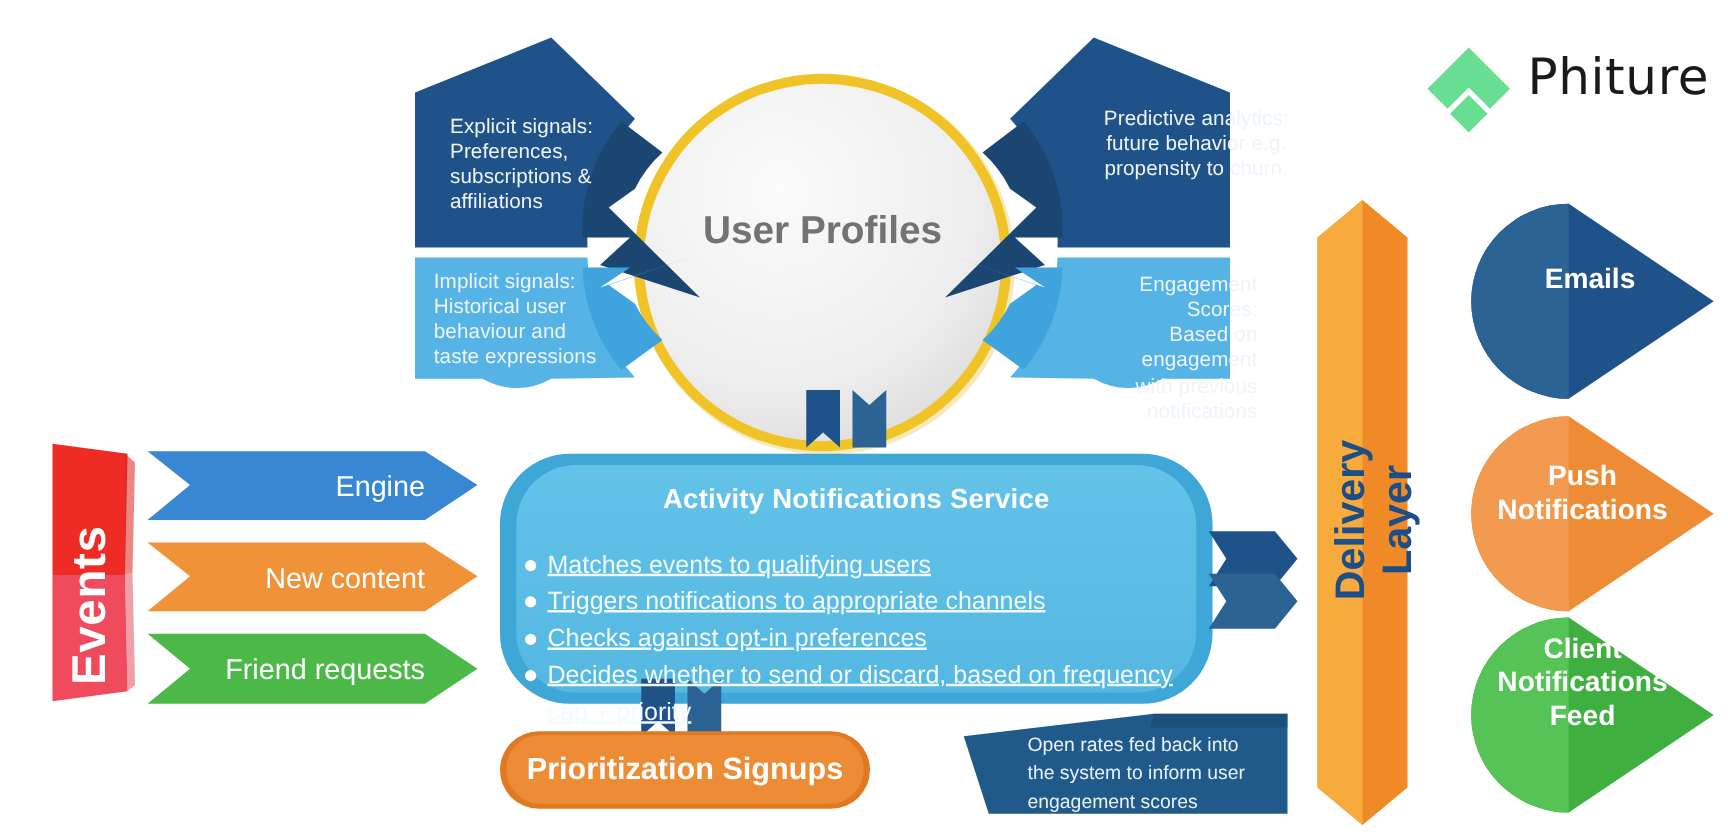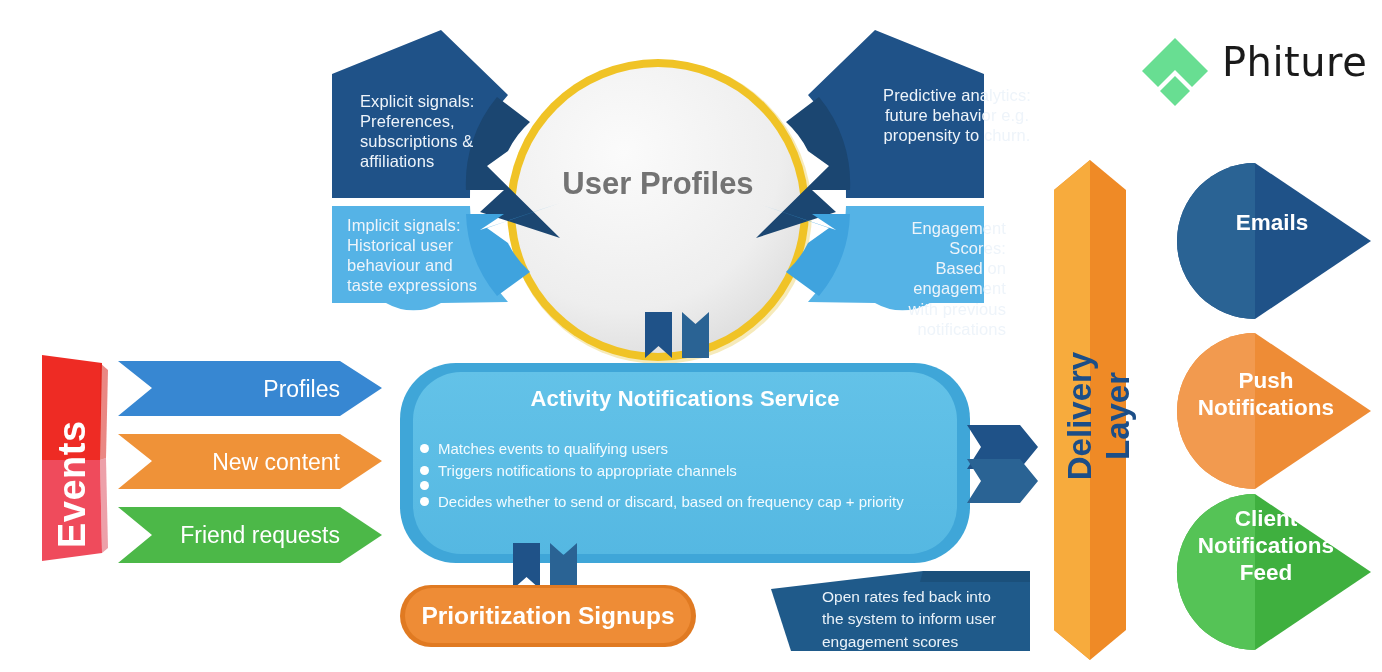--- a/index.html
+++ b/index.html
@@ -49,22 +49,23 @@
     width: 570px;
     text-align: center;
     font-size: 22px;
     font-weight: bold;
     color: #ffffff;
     letter-spacing: .2px;
   }
   .bullets {
     position: absolute;
     color: #f2fbff;
-    font-size: 15px;
+    font-size: 20px;
     line-height: 1.47;
+    text-decoration: underline;
   }
   .bullets .b-row {
     display: flex;
     align-items: baseline;
   }
   .bullets .dot {
     display: inline-block;
     width: 9px;
     height: 9px;
     border-radius: 50%;
@@ -282,37 +283,38 @@
   <div class="txt quad-txt" style="left:865px; top:218px; width:141px; text-align:right;">Engagement Scores:
 Based on engagement
 with previous
 notifications</div>
 
   <div class="center-title" style="left:508px; top:166px;">User
 Profiles</div>
 
   <div class="events-word" style="left:51px; top:548px;">Events</div>
 
-  <div class="event-label" style="left:140px; top:376px; width:200px;">Profiles</div>
+  <div class="event-label" style="left:140px; top:376px; width:200px;">Engine</div>
   <div class="event-label" style="left:140px; top:449px; width:200px;">New content</div>
   <div class="event-label" style="left:100px; top:522px; width:240px;">Friend requests</div>
 
   <div class="service-title" style="left:400px; top:386px;">Activity Notifications Service</div>
 
   <div class="bullets" id="svc-bullets" style="left:420px; top:438px; width:540px;">
       <div class="b-row">
         <span class="dot"></span>
         <span>Matches events to qualifying users</span>
       </div>
       <div class="b-row">
         <span class="dot"></span>
         <span>Triggers notifications to appropriate channels</span>
       </div>
       <div class="b-row">
         <span class="dot"></span>
+        <span>Checks against opt-in preferences</span>
       </div>
       <div class="b-row">
         <span class="dot"></span>
         <span>Decides whether to send or discard, based on frequency cap + priority</span>
       </div>
     </div>
 
   <div class="prio-label" style="left:403px; top:602px;">Prioritization Signups</div>
 
   <div class="feedback-txt" style="left:822px; top:586px; width:215px;">Open rates fed back into

